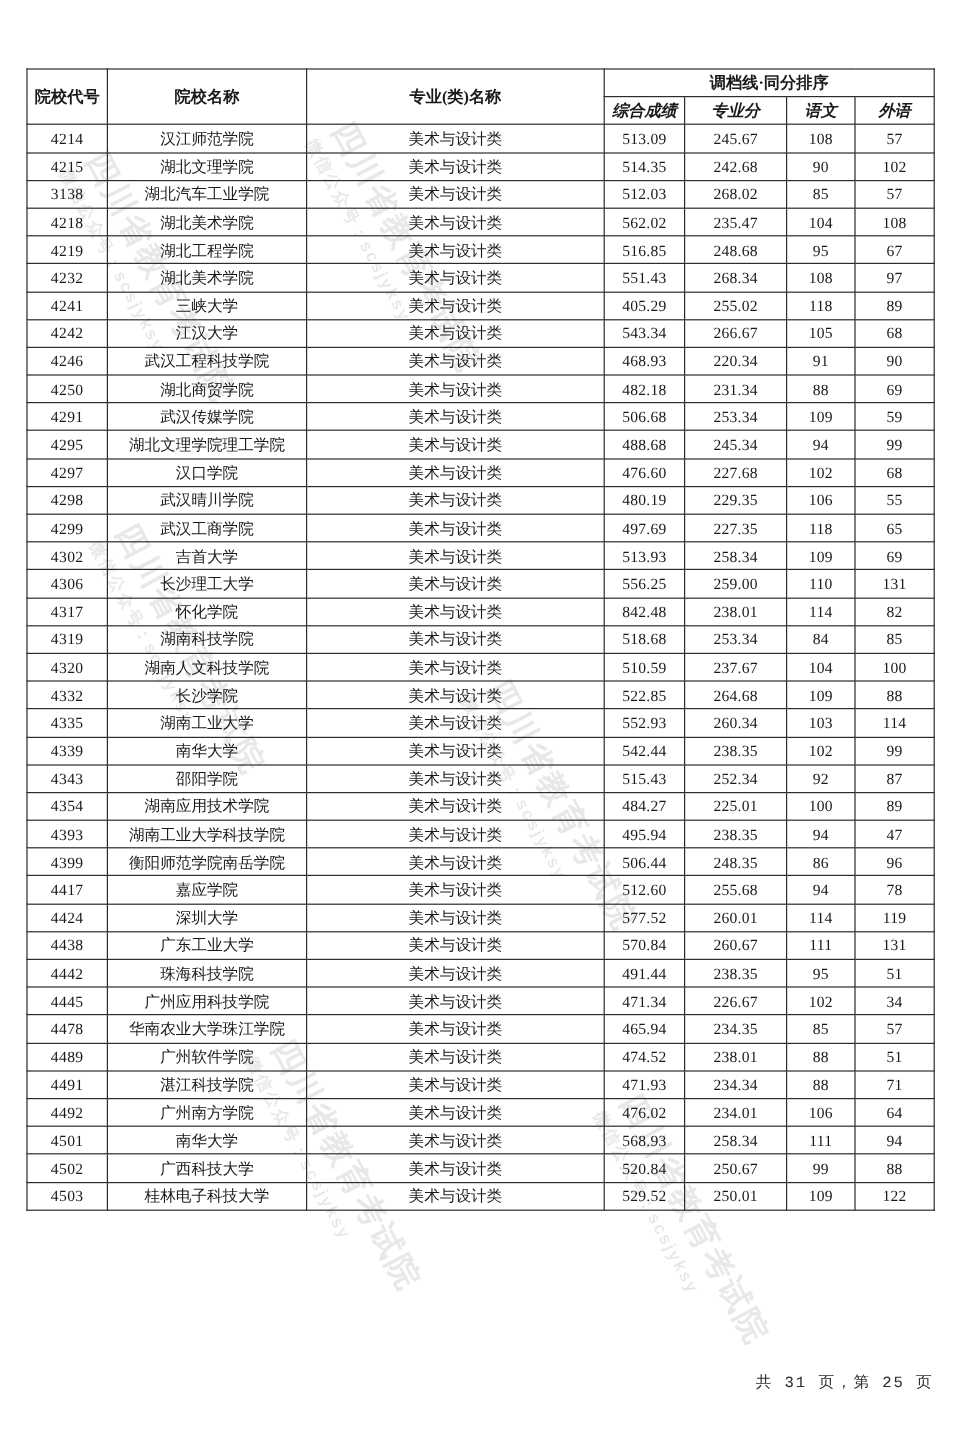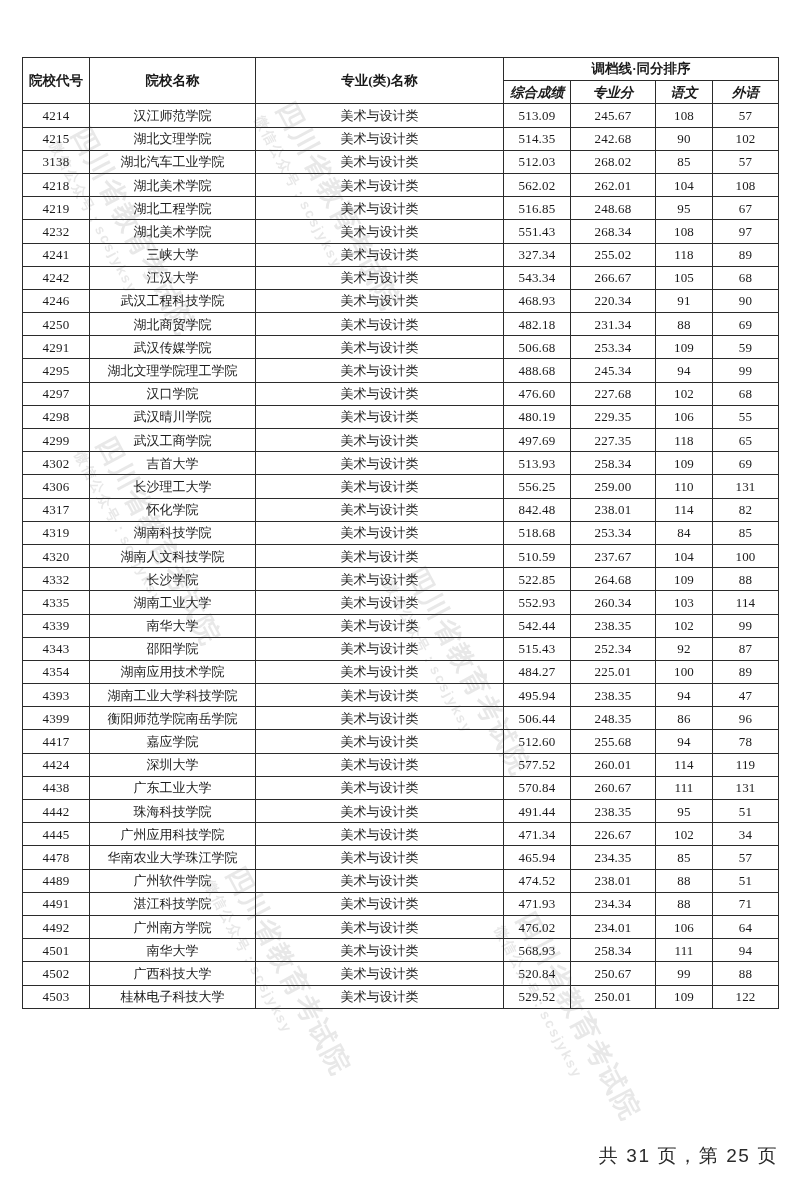--- a/index.html
+++ b/index.html
@@ -88,24 +88,24 @@
   td.cell-num   { text-align: center; letter-spacing: 0.2px; }
 
   th.th-name  { text-align: left; padding-left: 6px; }
   th.th-code  { text-align: center; }
 
   
   #page-footer {
     position: absolute;
     right: 22px;
     top: 1143px;
-    font-size: 19px;
+    font-size: 13px;
     letter-spacing: 1.6px;
     color: #2b2b2b;
-    font-family: Liberation Sans, sans-serif;
+    font-family: Liberation Mono, monospace;
   }
 </style>
 </head>
 <body>
 
 <div id="watermark-layer">
     <div class="wm wm-cn" style="left: 300px; top: 95px;">四川省教育考试院</div>
     <div class="wm wm-en" style="left: 266px; top: 113px;">微信公众号：scsjyksy</div>
     <div class="wm wm-cn" style="left: 120px; top: 430px;">四川省教育考试院</div>
     <div class="wm wm-en" style="left: 86px; top: 448px;">微信公众号：scsjyksy</div>
@@ -171,21 +171,21 @@
           <td class="cell-num">512.03</td>
           <td class="cell-num">268.02</td>
           <td class="cell-num">85</td>
           <td class="cell-num">57</td>
         </tr>
         <tr>
           <td class="cell-code">4218</td>
           <td class="cell-name">湖北美术学院</td>
           <td class="cell-major">美术与设计类</td>
           <td class="cell-num">562.02</td>
-          <td class="cell-num">262.01</td>
+          <td class="cell-num">235.47</td>
           <td class="cell-num">104</td>
           <td class="cell-num">108</td>
         </tr>
         <tr>
           <td class="cell-code">4219</td>
           <td class="cell-name">湖北工程学院</td>
           <td class="cell-major">美术与设计类</td>
           <td class="cell-num">516.85</td>
           <td class="cell-num">248.68</td>
           <td class="cell-num">95</td>
@@ -197,21 +197,21 @@
           <td class="cell-major">美术与设计类</td>
           <td class="cell-num">551.43</td>
           <td class="cell-num">268.34</td>
           <td class="cell-num">108</td>
           <td class="cell-num">97</td>
         </tr>
         <tr>
           <td class="cell-code">4241</td>
           <td class="cell-name">三峡大学</td>
           <td class="cell-major">美术与设计类</td>
-          <td class="cell-num">327.34</td>
+          <td class="cell-num">405.29</td>
           <td class="cell-num">255.02</td>
           <td class="cell-num">118</td>
           <td class="cell-num">89</td>
         </tr>
         <tr>
           <td class="cell-code">4242</td>
           <td class="cell-name">江汉大学</td>
           <td class="cell-major">美术与设计类</td>
           <td class="cell-num">543.34</td>
           <td class="cell-num">266.67</td>

